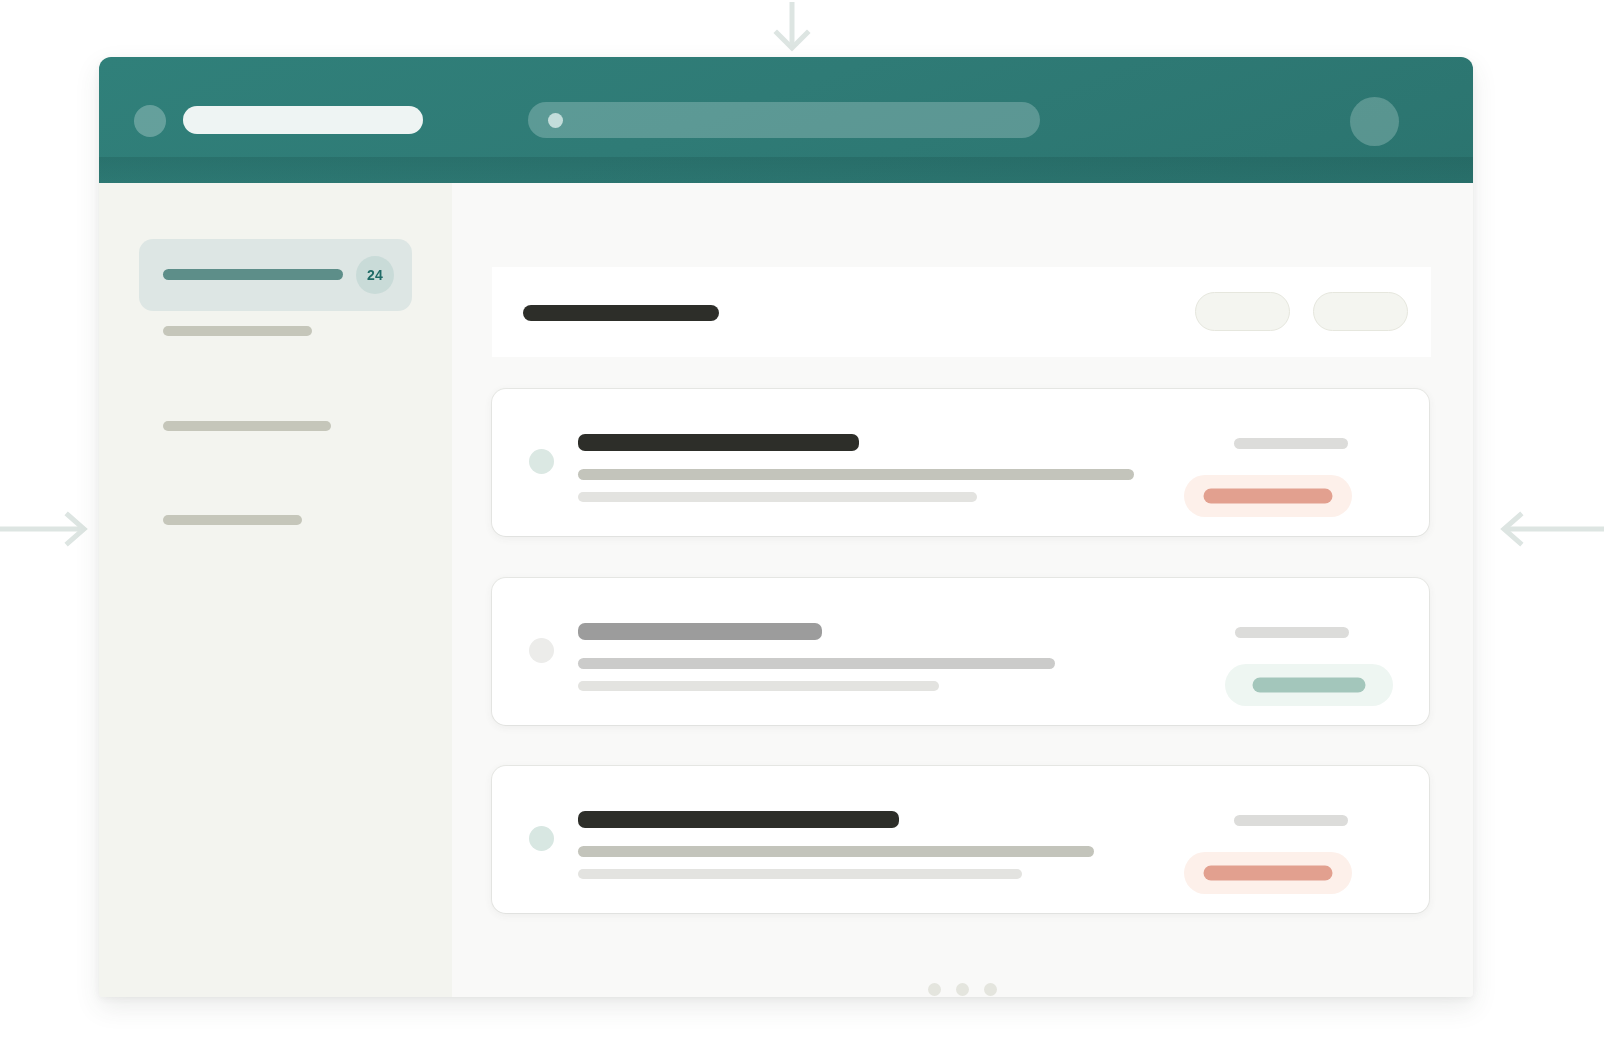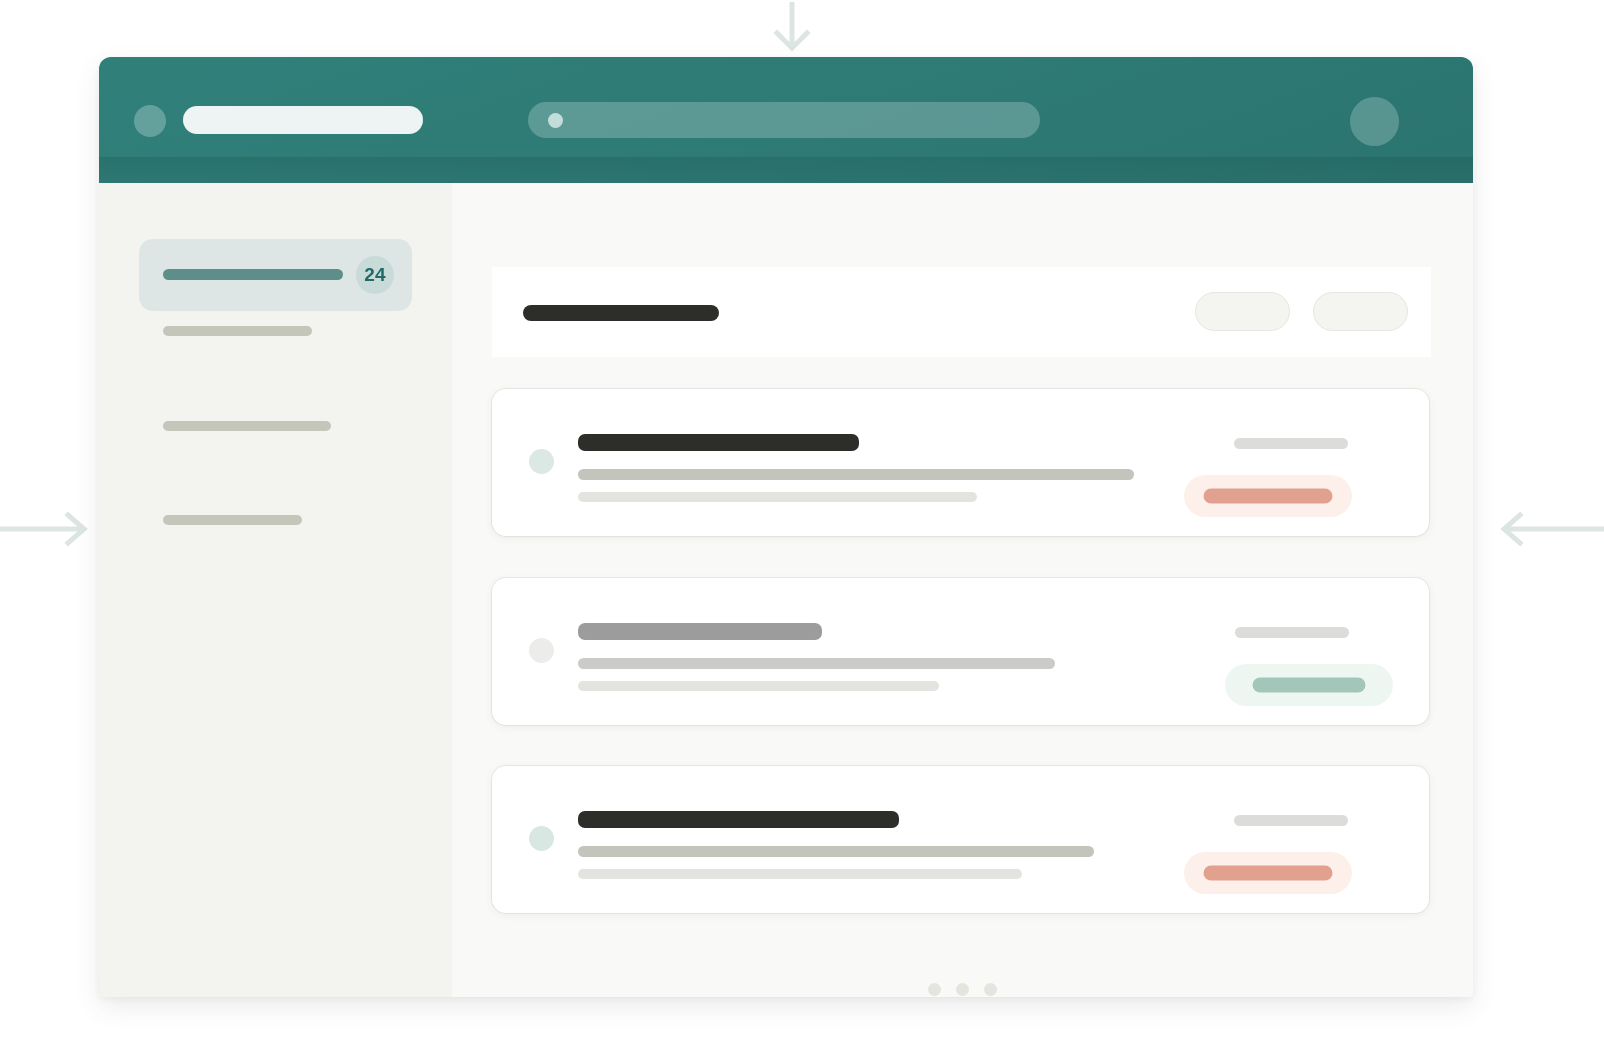--- a/index.html
+++ b/index.html
@@ -94,21 +94,21 @@
   .nav-active-bar {
     position: absolute; left: 24px; top: 30px;
     width: 180px; height: 11px; border-radius: 6px;
     background: #5d8e89;
   }
   .badge-24 {
     position: absolute; right: 18px; top: 17px;
     width: 38px; height: 38px; border-radius: 50%;
     background: #c9dbd8;
     display: flex; align-items: center; justify-content: center;
-    color: #1f6b66; font-size: 19px; font-weight: bold;
+    color: #1f6b66; font-size: 14px; font-weight: bold;
     letter-spacing: 0.3px;
   }
   .nav-bar {
     position: absolute; left: 64px;
     height: 10px; border-radius: 5px;
     background: #c5c6ba;
   }
   .nav-bar-1 { top: 143px; width: 149px; }
   .nav-bar-2 { top: 238px; width: 168px; }
   .nav-bar-3 { top: 332px; width: 139px; }

